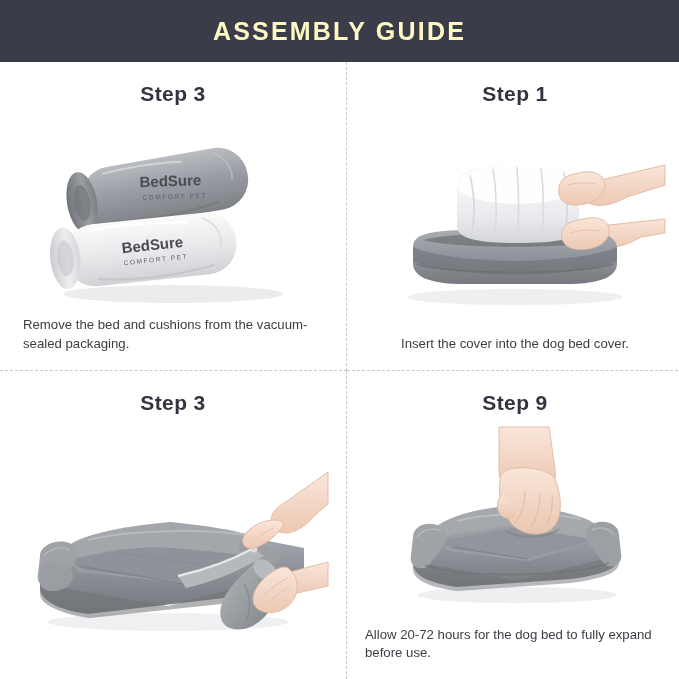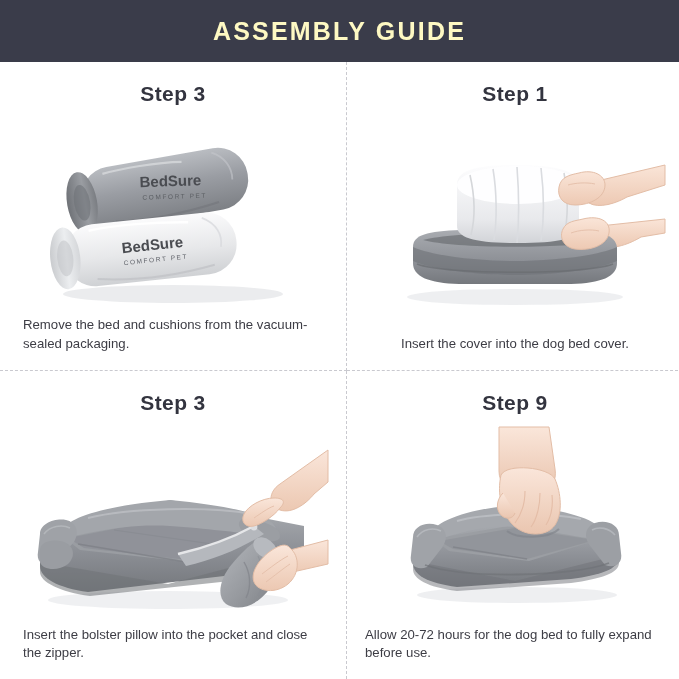--- a/index.html
+++ b/index.html
@@ -286,21 +286,20 @@
           <g>
             <path d="M310 118 L272 128 C258 132 254 146 266 152 L310 142 Z" fill="url(#skinG3)" stroke="#e3bda6" stroke-width="1"></path>
           </g>
           <g>
             <path d="M272 126 C282 134 282 152 270 162 C258 172 240 170 236 160 C232 150 242 136 254 128 C262 123 268 121 272 126 Z" fill="url(#skinG3)" stroke="#e3bda6" stroke-width="1"></path>
             <path d="M244 152 C252 146 262 138 270 134" fill="none" stroke="#e6c1ac" stroke-width="1"></path>
             <path d="M248 160 C256 154 266 146 272 142" fill="none" stroke="#e6c1ac" stroke-width="1"></path>
           </g>
         </svg>
       </div>
-      <div class="caption">Insert the bolster pillow into the pocket and close the zipper.</div>
     </div>
 
     <div class="cell cell-4">
       <div class="step-title">Step 9</div>
       <div class="art">
         <svg width="300" height="190" viewBox="0 0 300 190">
           <defs>
             <linearGradient id="bedG4" x1="0" y1="0" x2="0" y2="1">
               <stop offset="0%" stop-color="#aeb1b6"></stop>
               <stop offset="55%" stop-color="#8f9298"></stop>

